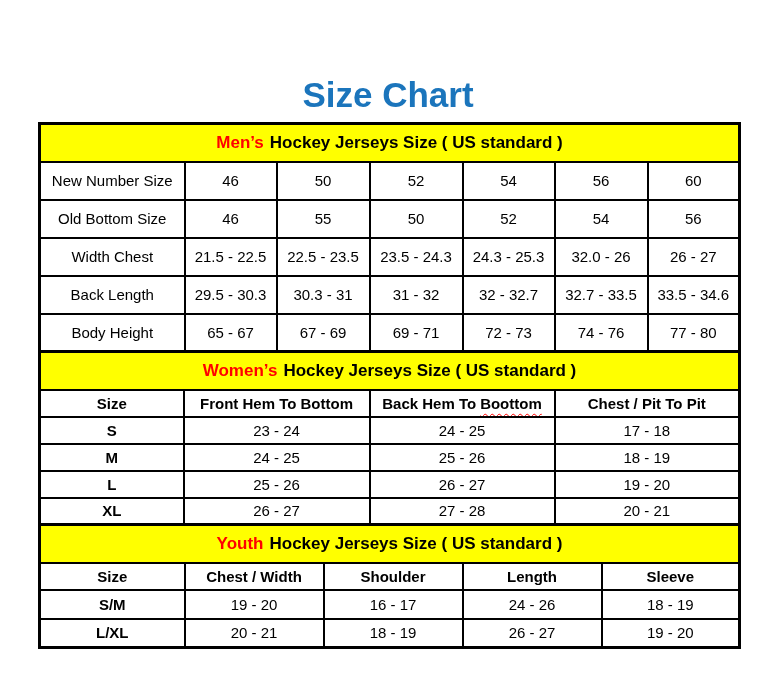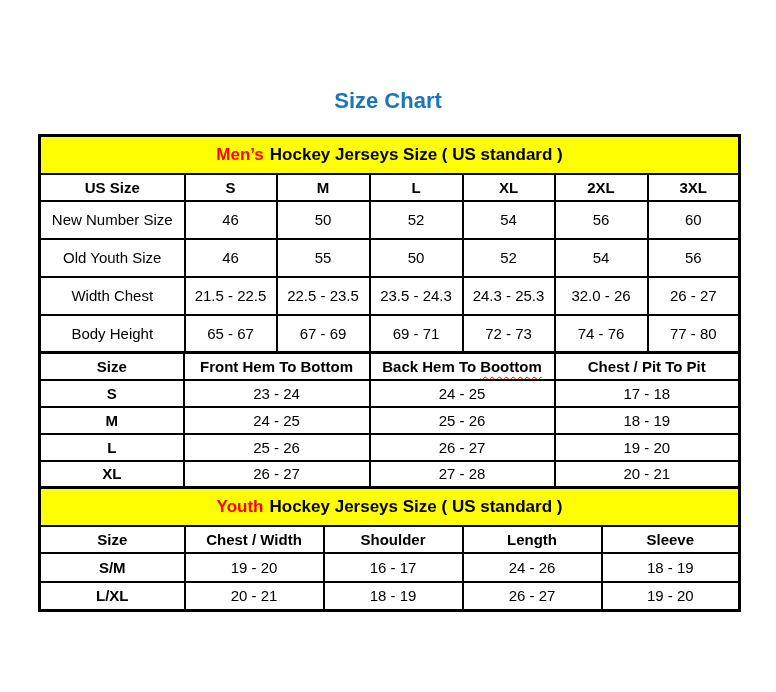--- a/index.html
+++ b/index.html
@@ -16,24 +16,24 @@
     background: #ffffff;
   }
   body {
     width: 776px;
     height: 692px;
     font-family: "Liberation Sans", sans-serif;
     color: var(--text-color);
     overflow: hidden;
   }
   .page-title {
-    margin: 18px;
+    margin: 12px;
     padding-top: 68px;
     text-align: center;
-    font-size: 22px;
+    font-size: 35px;
     line-height: 30px;
     font-weight: bold;
     color: var(--title-color);
     letter-spacing: 0px;
   }
   .chart-wrap {
     width: 700px;
     margin-left: 38px;
     margin-top: 10px;
   }
@@ -94,55 +94,55 @@
         <col style="width:92px">
         <col style="width:93px">
         <col style="width:92px">
     </colgroup>
     <tbody>
         <tr>
       <td class="band-cell" colspan="7">
         <span class="band-hl">Men’s</span><span>Hockey Jerseys Size ( US standard )</span>
       </td>
     </tr>
-    <tr>
-      <th class="colhead">US Size</th>
-      <th class="colhead">S</th>
-      <th class="colhead">M</th>
-      <th class="colhead">L</th>
-      <th class="colhead">XL</th>
-      <th class="colhead">2XL</th>
-      <th class="colhead">3XL</th>
-    </tr>
     <tr class="data">
       <td>New Number Size</td>
       <td>46</td>
       <td>50</td>
       <td>52</td>
       <td>54</td>
       <td>56</td>
       <td>60</td>
     </tr>
     <tr class="data">
-      <td>Old Youth Size</td>
+      <td>Old Bottom Size</td>
       <td>46</td>
       <td>55</td>
       <td>50</td>
       <td>52</td>
       <td>54</td>
       <td>56</td>
     </tr>
     <tr class="data">
       <td>Width Chest</td>
       <td>21.5 - 22.5</td>
       <td>22.5 - 23.5</td>
       <td>23.5 - 24.3</td>
       <td>24.3 - 25.3</td>
       <td>32.0 - 26</td>
       <td>26 - 27</td>
+    </tr>
+    <tr class="data">
+      <td>Back Length</td>
+      <td>29.5 - 30.3</td>
+      <td>30.3 - 31</td>
+      <td>31 - 32</td>
+      <td>32 - 32.7</td>
+      <td>32.7 - 33.5</td>
+      <td>33.5 - 34.6</td>
     </tr>
     <tr class="data">
       <td>Body Height</td>
       <td>65 - 67</td>
       <td>67 - 69</td>
       <td>69 - 71</td>
       <td>72 - 73</td>
       <td>74 - 76</td>
       <td>77 - 80</td>
     </tr>
@@ -150,20 +150,25 @@
     </table>
 
   <table class="tbl-women">
     <colgroup>
       <col style="width:144px">
         <col style="width:186px">
         <col style="width:185px">
         <col style="width:185px">
     </colgroup>
     <tbody>
+        <tr>
+      <td class="band-cell" colspan="4">
+        <span class="band-hl">Women’s</span><span>Hockey Jerseys Size ( US standard )</span>
+      </td>
+    </tr>
     <tr>
       <th class="colhead">Size</th>
       <th class="colhead">Front Hem To Bottom</th>
       <th class="colhead">
         <span class="squiggle-prefix">Back Hem To</span><span class="squiggle">Boottom</span>
       </th>
       <th class="colhead">Chest / Pit To Pit</th>
     </tr>
     <tr class="data">
       <td class="size-label">S</td>

